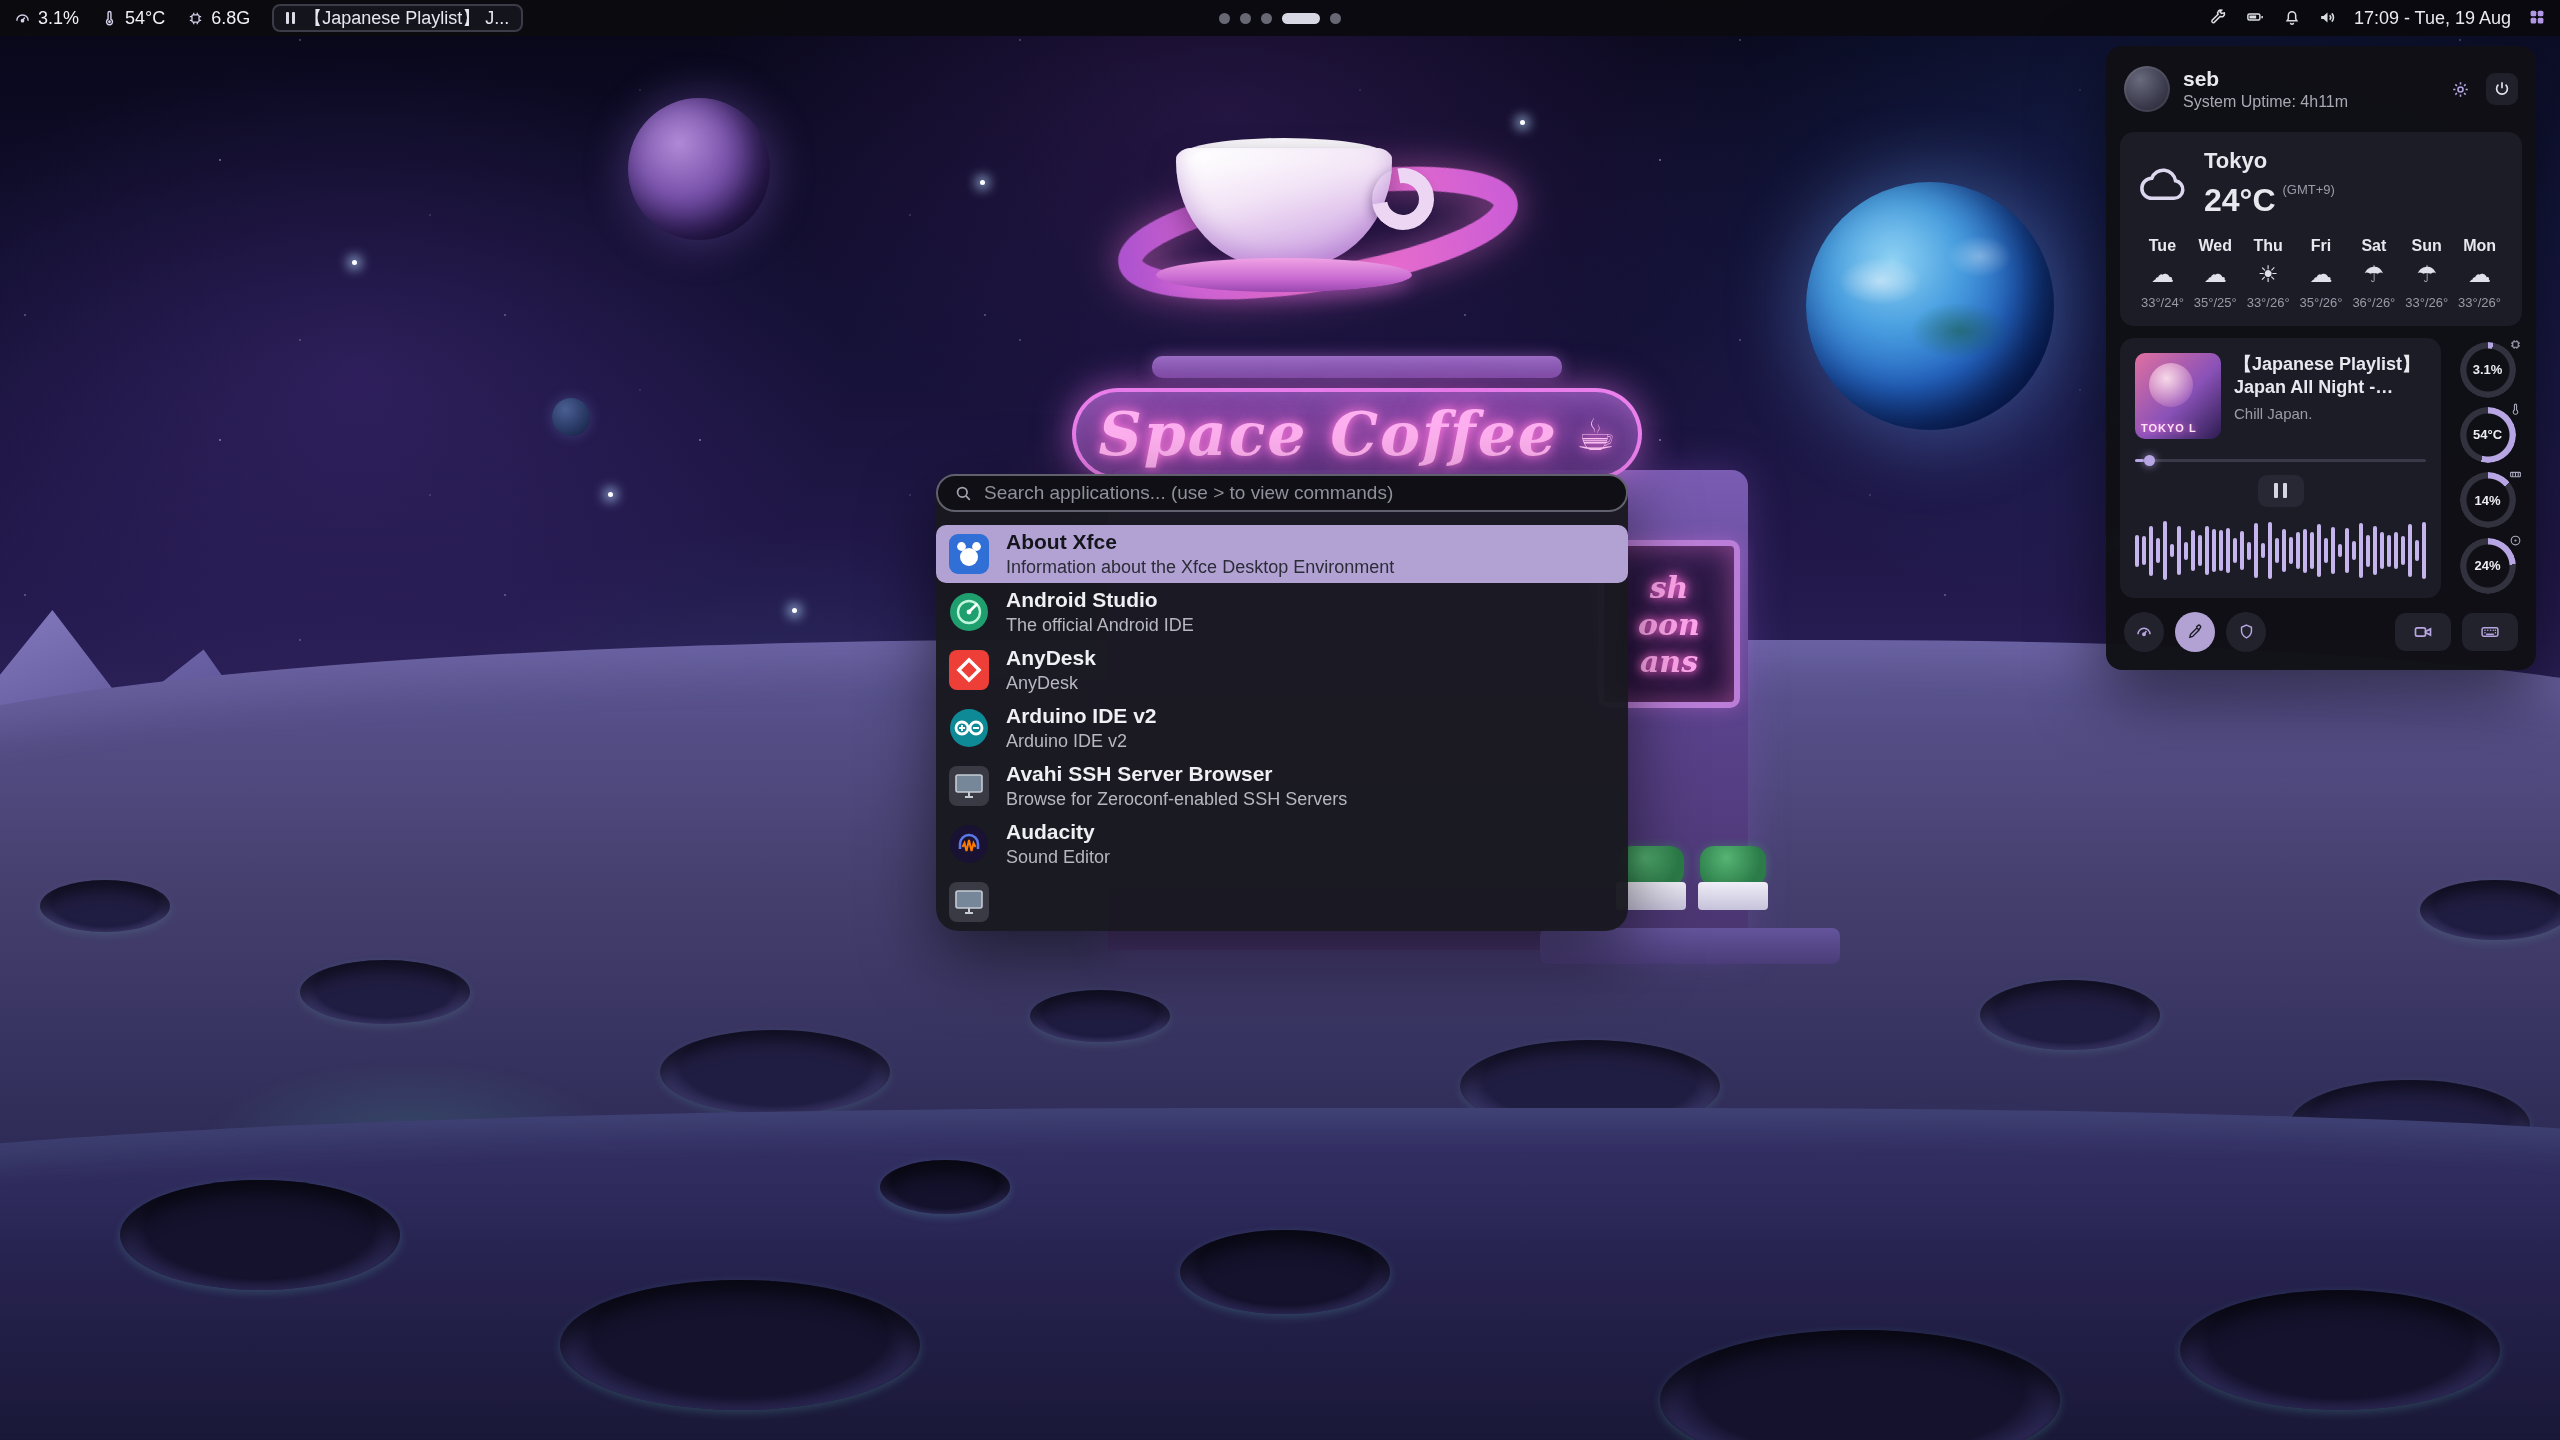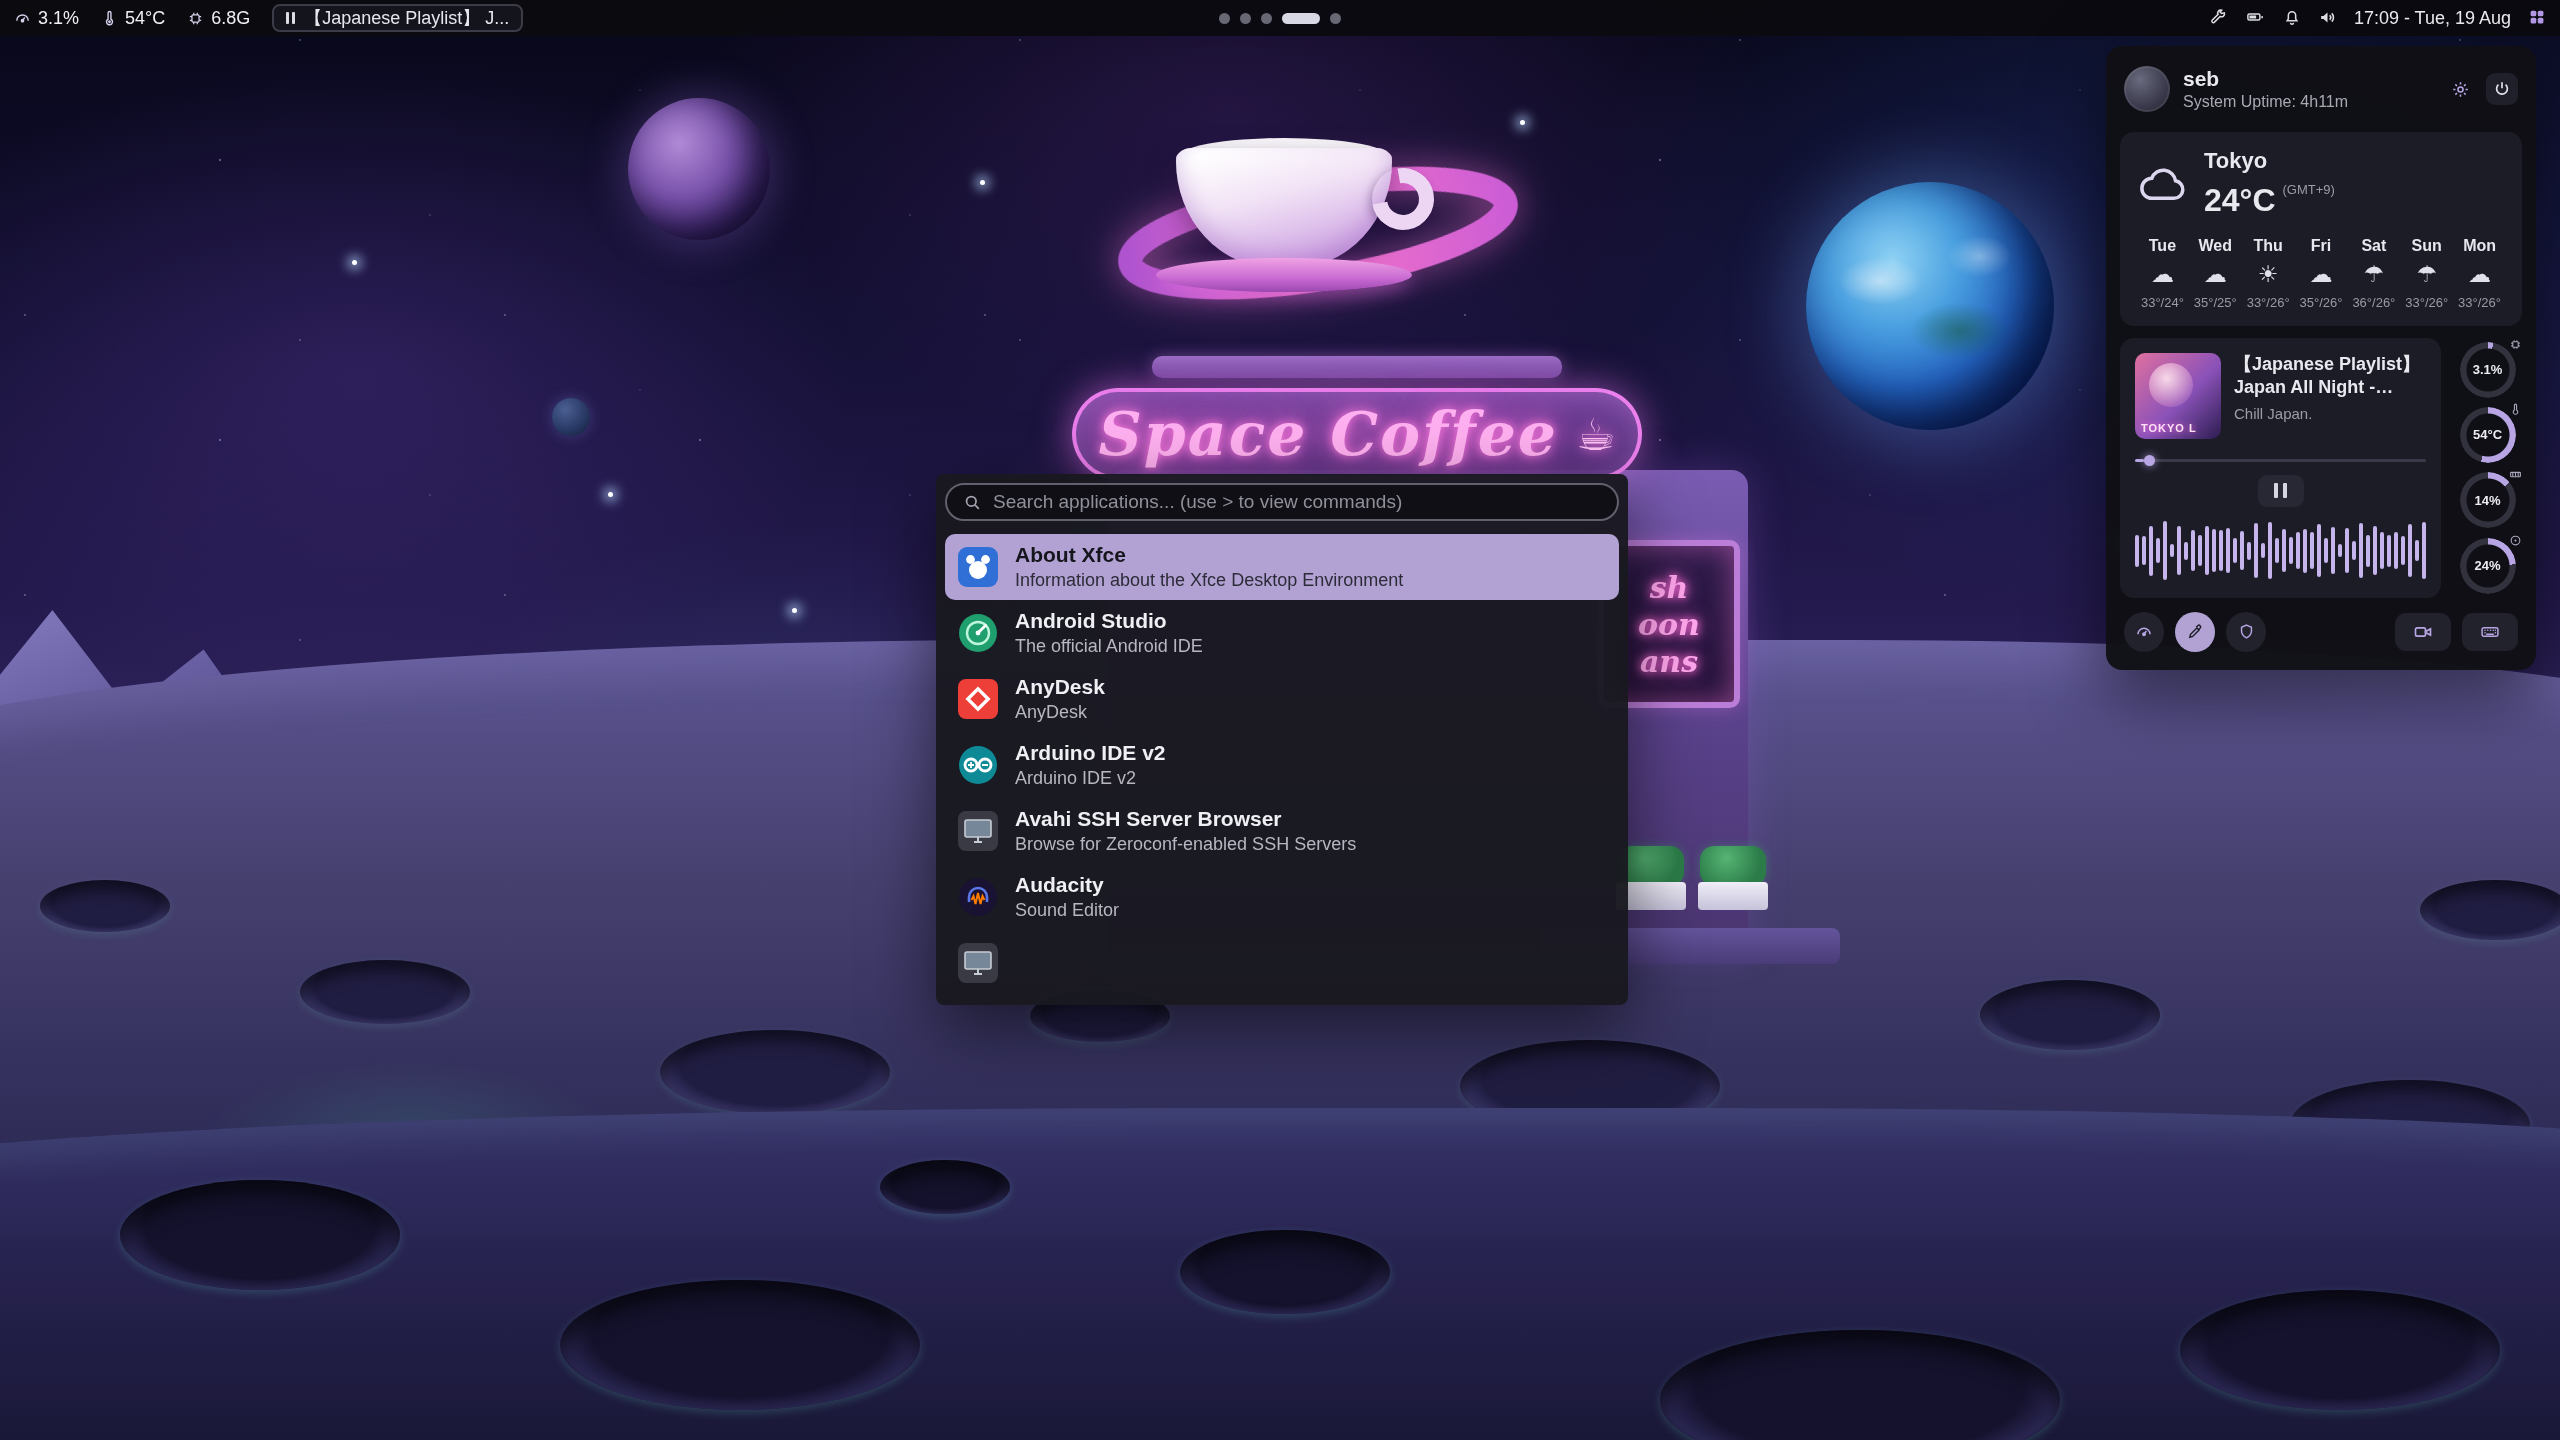--- a/index.html
+++ b/index.html
@@ -129,30 +129,30 @@
   .tb-center { position:absolute; left:50%; transform:translateX(-50%); display:flex; align-items:center; gap:10px; }
   .ws-dot { width:11px; height:11px; border-radius:50%; background:#686874; }
   .ws-active { width:38px; height:11px; border-radius:6px; background:#d8d8e4; }
   .tb-right { margin-left:auto; display:flex; align-items:flex-start; gap:17px; }
   .tb-right svg { color:#e4e4ec; }
   .tb-clock { color:#f2f2f6; white-space:nowrap; }
   .grid-icon { color:#b49ae8 !important; }
 
   
   .launcher { position:absolute; left:936px; top:474px; width:692px; z-index:20;
-    background:rgba(25,25,32,.97); border-radius:8px; padding:9px;
+    background:rgba(25,25,32,.97); border-radius:22px; padding:0;
     box-shadow:0 24px 70px rgba(0,0,0,.55); }
   .search-box { display:flex; align-items:center; gap:11px; height:38px; border:2px solid #61616d;
     border-radius:19px; background:#0f0f15; padding:0 16px; }
   .search-box svg { color:#a2a2ae; flex:none; }
   .search-input { flex:1; background:transparent; border:none; outline:none; color:#e8e8ee; font-size:19px;
     font-family:inherit; }
   .search-input::placeholder { color:#90909b; }
   .app-list { margin-top:13px; display:flex; flex-direction:column; }
-  .app-row { display:flex; align-items:center; gap:16px; padding:9px 12px; border-radius:10px; height:66px; cursor:default; }
+  .app-row { display:flex; align-items:center; gap:16px; padding:9px 12px; border-radius:10px; height:58px; cursor:default; }
   .app-row .app-icon { flex:none; width:42px; height:42px; }
   .app-title { font-size:21px; font-weight:700; color:#efeff4; line-height:1.2; }
   .app-desc { font-size:18px; color:#b7b7c1; line-height:1.25; margin-top:2px; }
   .app-row.selected { background:#b2a2d4; }
   .app-row.selected .app-title { color:#15151c; }
   .app-row.selected .app-desc { color:#2c2c38; }
 
   
   .dashboard { position:absolute; right:24px; top:46px; width:430px; z-index:20;
     background:rgba(15,15,21,.97); border-radius:16px; padding:14px;

